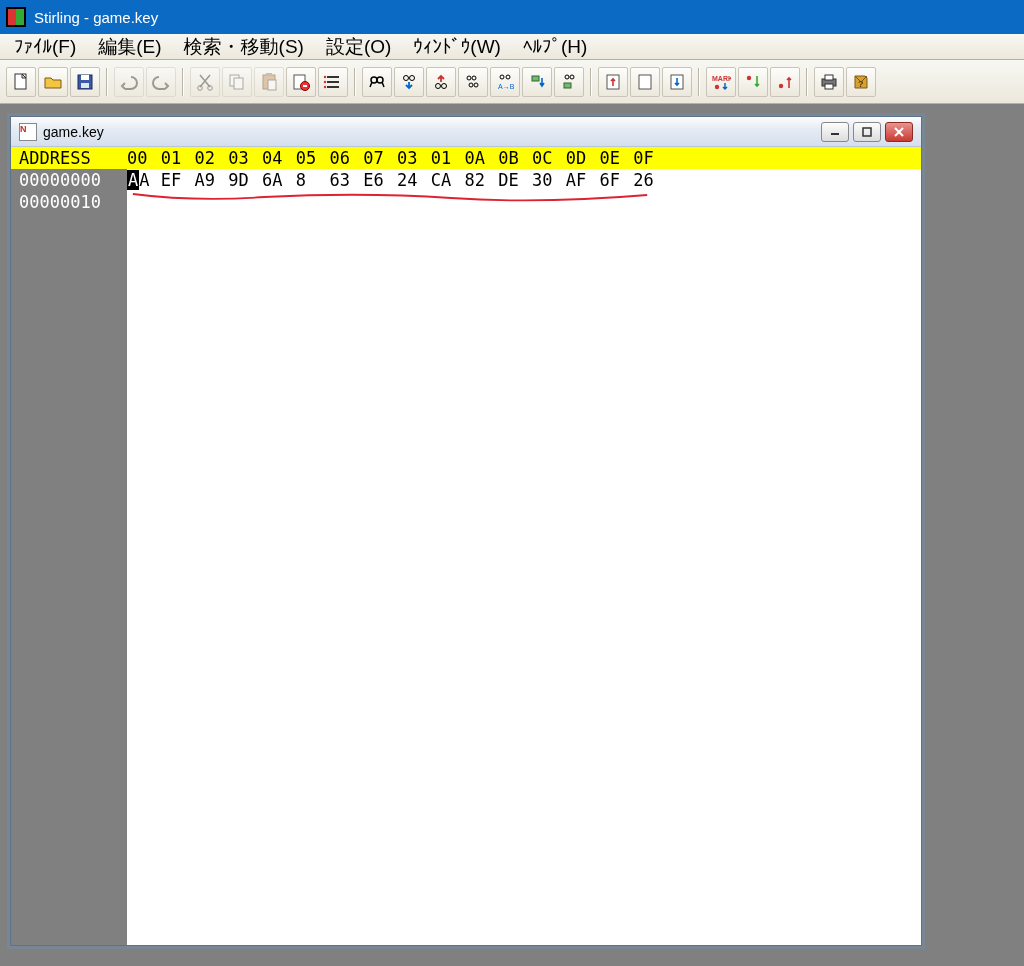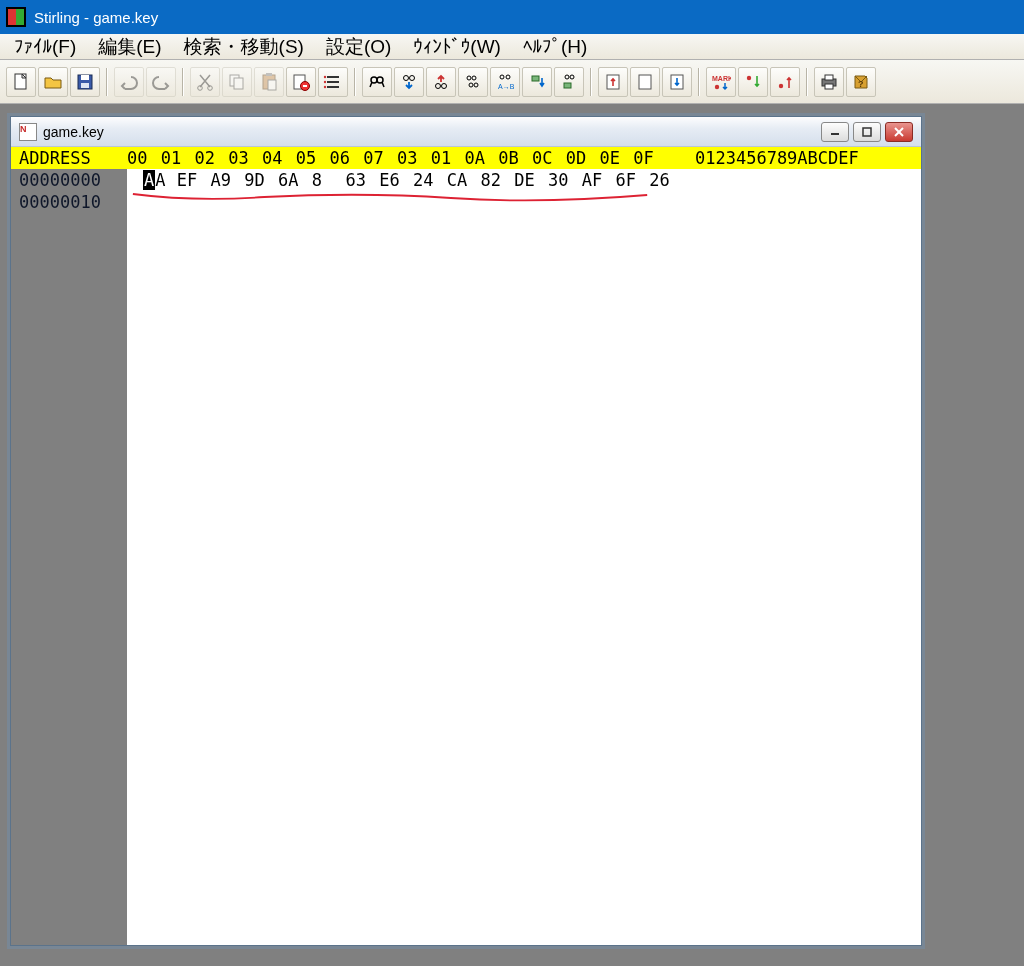--- a/index.html
+++ b/index.html
@@ -170,33 +170,32 @@
     white-space: pre;
   }
   .body-rows {
     display:flex;
     flex: 1;
     position: relative;
   }
   .addr-strip {
     width: 116px;
     background: #808080;
-    color: #0f172a;
+    color: #ffffff;
     padding-left: 8px;
   }
   .addr-strip div { height: 22px; }
   .data-area {
     flex:1;
     background:#fff;
     position: relative;
   }
   .data-row {
     display:flex;
     height:22px;
-    margin-left:16px;
   }
   .data-row .hex-col span { color:#000; }
   .cursor-cell {
     background:#000; color:#fff !important;
     padding: 0 1px;
   }
   .underline-mark {
     position:absolute;
     left: 0px;
     top: 20px;
@@ -443,21 +442,20 @@
             <span>03</span>
             <span>01</span>
             <span>0A</span>
             <span>0B</span>
             <span>0C</span>
             <span>0D</span>
             <span>0E</span>
             <span>0F</span>
           </div>
           <div class="ascii-gap"></div>
-          <div class="ascii-col">0123456789ABCDEF</div>
         </div>
 
         <div class="body-rows">
           <div class="addr-strip">
             <div>00000000</div>
             <div>00000010</div>
           </div>
           <div class="data-area">
 
             <div class="underline-mark">

